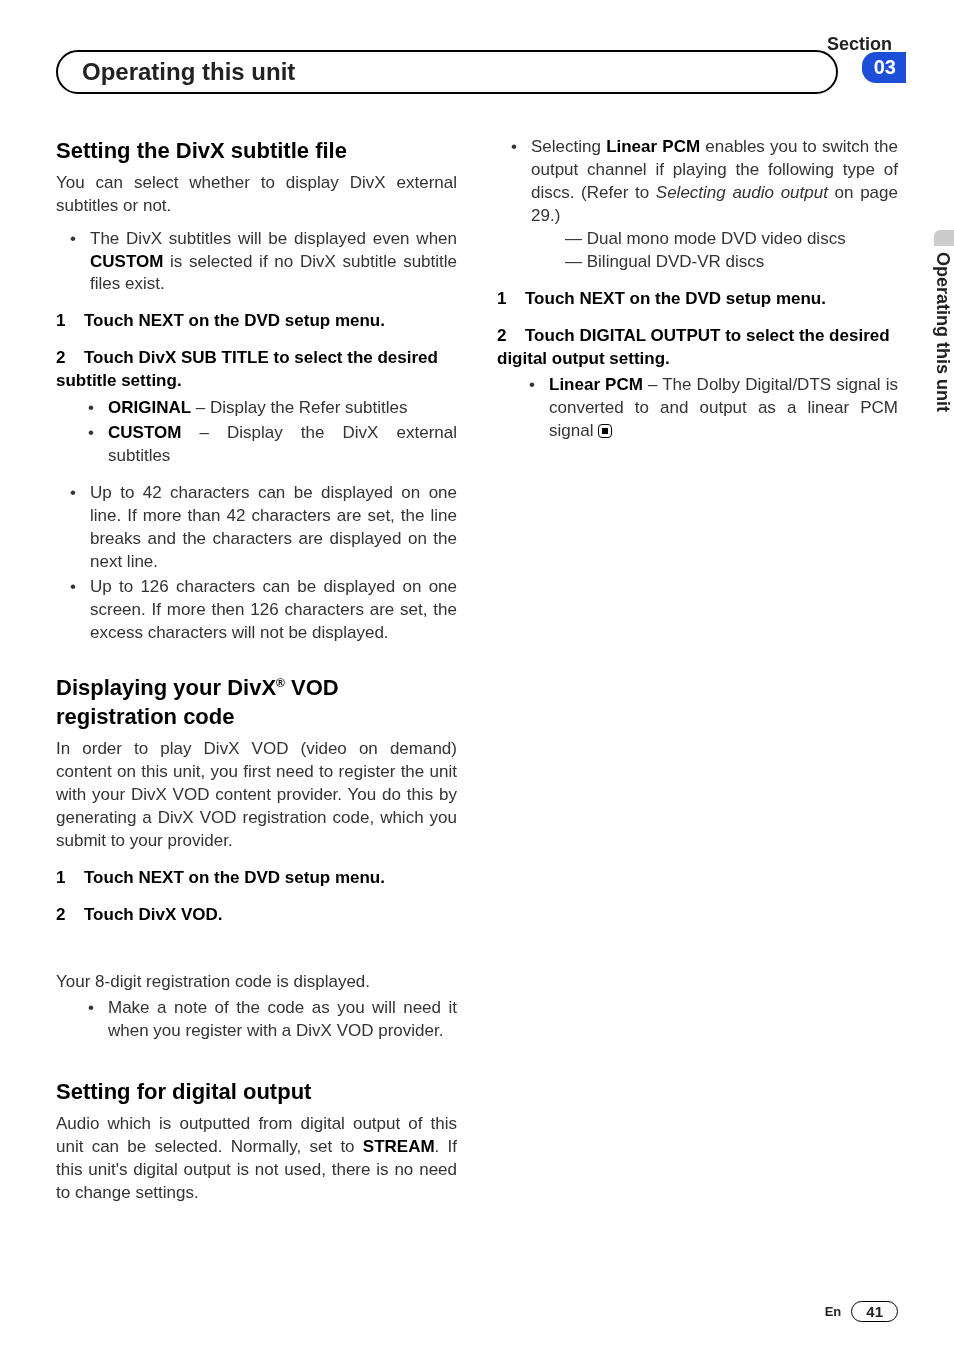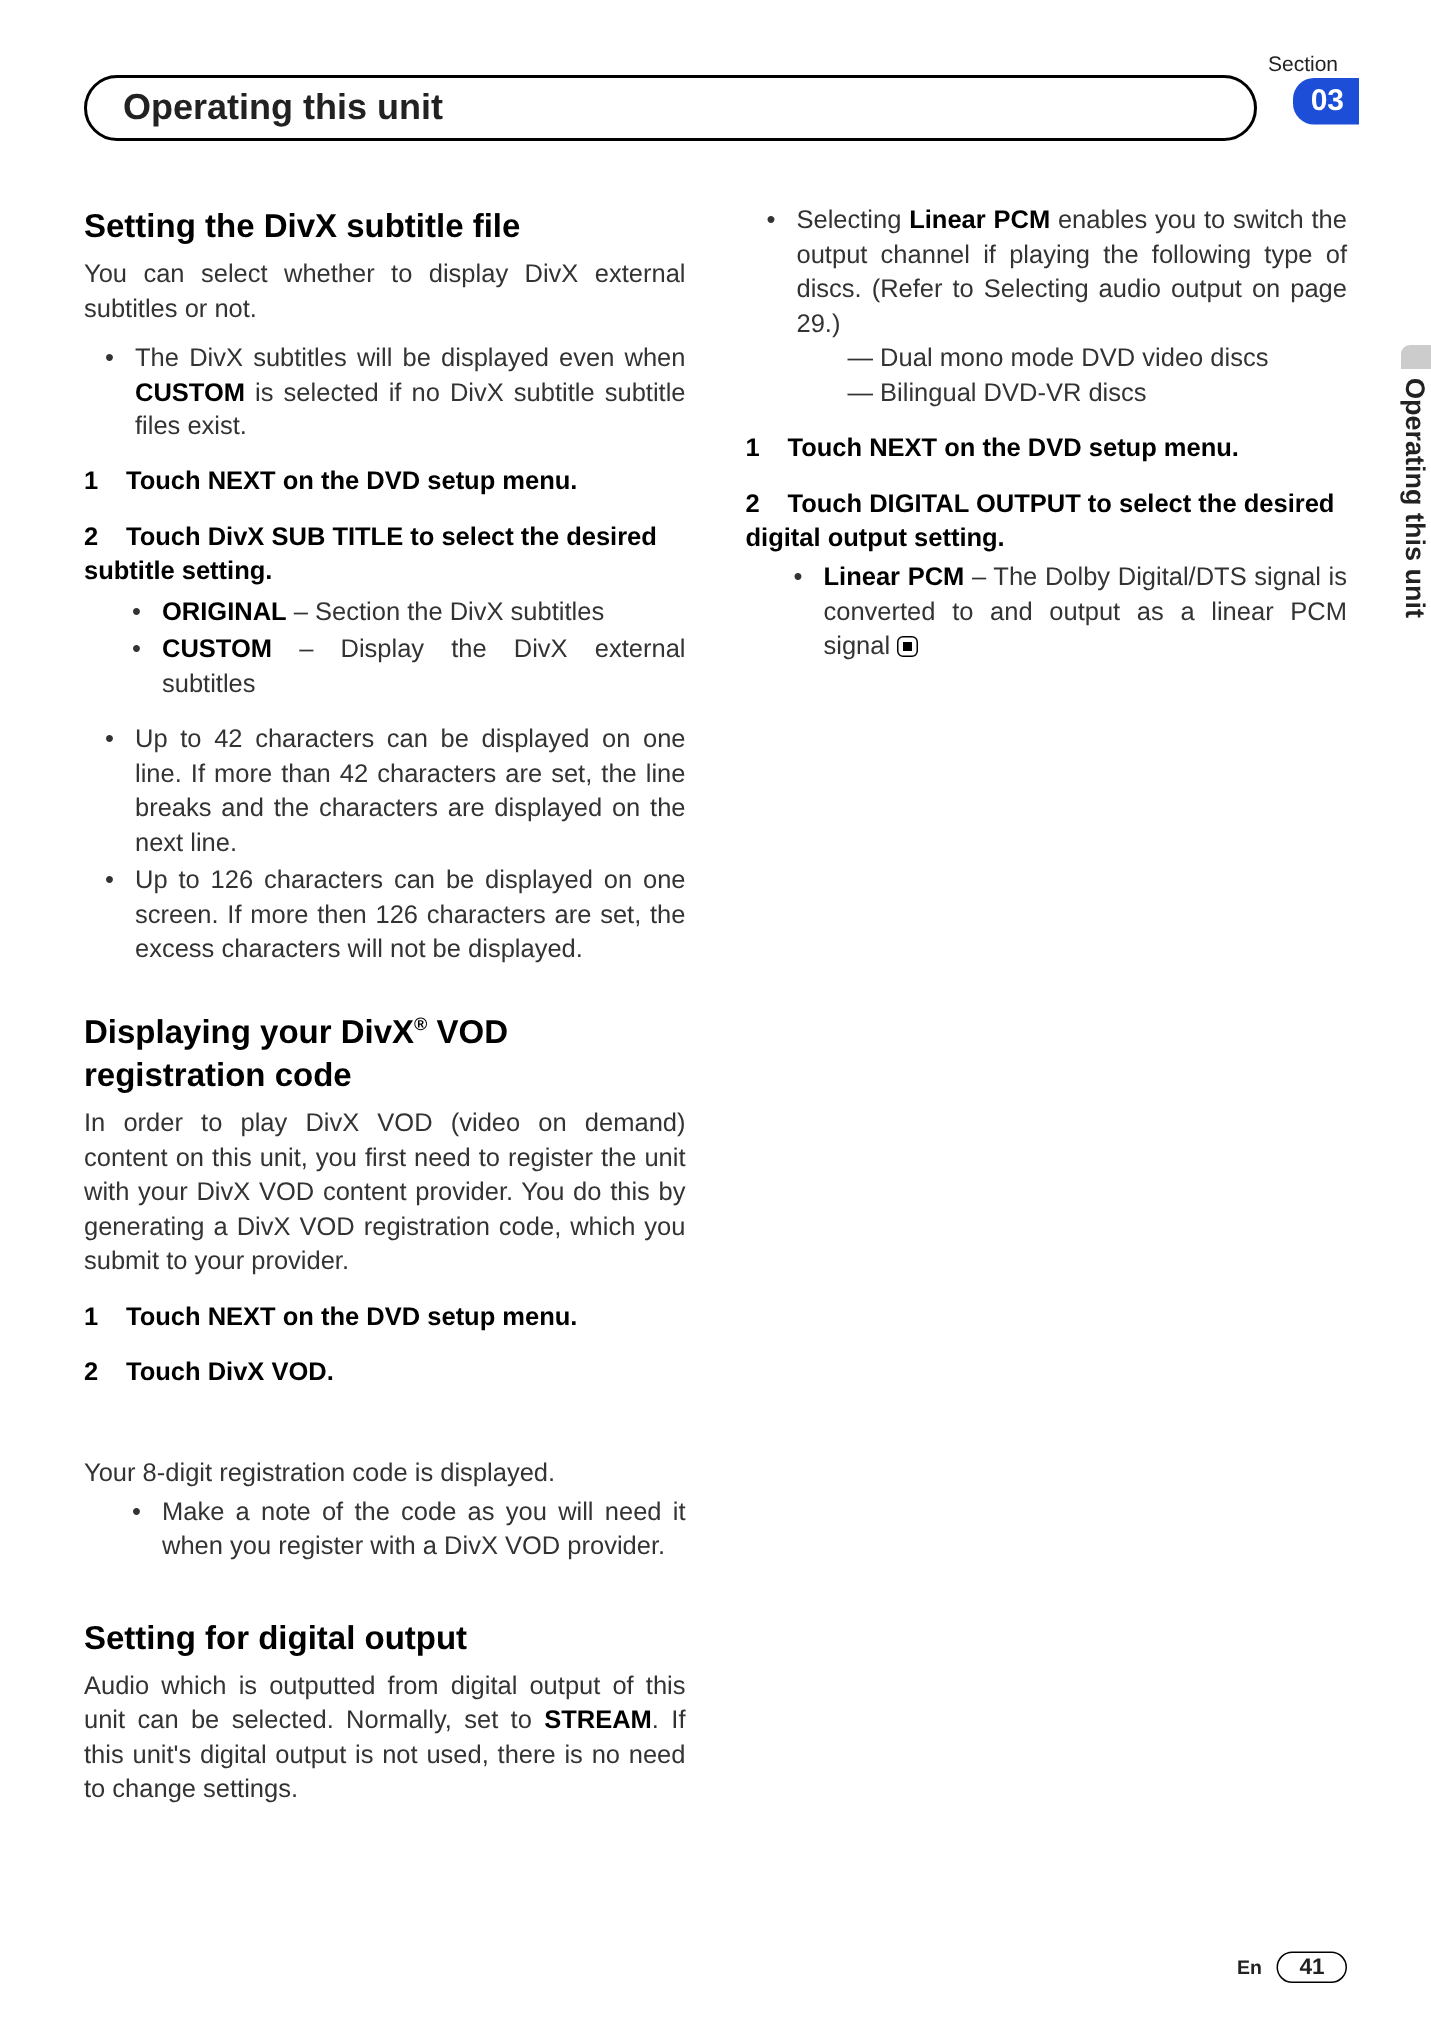--- a/index.html
+++ b/index.html
@@ -1,19 +1,19 @@
 <!DOCTYPE html>
 <html><head>
 <meta charset="utf-8">
 <style>
   * { box-sizing: border-box; margin: 0; padding: 0; }
   html, body { width: 954px; height: 1352px; background: #fff; font-family: Arial, Helvetica, sans-serif; color: #222; }
   .page { position: relative; width: 954px; height: 1352px; padding: 40px 56px 30px 56px; }
   .header-row { position: relative; height: 56px; margin-bottom: 40px; }
-  .section-label { position: absolute; right: 6px; top: -6px; font-size: 14px; font-weight: normal; }
+  .section-label { position: absolute; right: 6px; top: -6px; font-size: 18px; font-weight: bold; }
   .section-badge { position: absolute; right: -8px; top: 12px; background: #1d4ed8; color: #fff; font-weight: bold; font-size: 20px; border-radius: 14px 0 0 14px; padding: 4px 10px 4px 12px; }
   .chapter-tab { position: absolute; left: 0; right: 60px; top: 10px; border: 2px solid #000; border-radius: 26px; height: 44px; display: flex; align-items: center; padding-left: 24px; }
   .chapter-title { font-size: 24px; font-weight: 900; }
   .side-tab { position: absolute; right: -6px; top: 230px; width: 32px; }
   .side-tab-gray { background: #ccc; height: 16px; width: 26px; border-radius: 6px 0 0 0; margin-left: 6px; }
   .side-tab-text { writing-mode: vertical-rl; font-weight: 900; font-size: 18px; padding: 6px 4px 0 4px; }
   .columns { display: flex; gap: 40px; }
   .col { width: 50%; font-size: 17px; line-height: 1.35; color: #333; }
   .h2 { font-size: 22px; font-weight: 900; color: #000; margin-bottom: 6px; }
   .para { margin-bottom: 10px; text-align: justify; }
@@ -26,21 +26,21 @@
   .step .num { display: inline-block; width: 28px; }
   .subtext { margin-left: 0; margin-bottom: 4px; margin-top: 44px; }
   .notes-row { display: flex; align-items: center; gap: 8px; margin-top: 18px; margin-bottom: 6px; }
   .notes-icon { width: 26px; height: 22px; background: #000; border-radius: 4px; display: flex; align-items: center; justify-content: center; }
   .notes-icon svg { width: 16px; height: 16px; }
   .notes-label { font-weight: 900; color: #000; font-size: 17px; }
   .dash-list { list-style: none; margin-left: 34px; }
   .dash-list li::before { content: "— "; }
   .end-mark { display: inline-block; border: 1.5px solid #000; border-radius: 4px; width: 14px; height: 14px; position: relative; top: 2px; }
   .end-mark::after { content: ""; position: absolute; left: 3px; top: 3px; width: 6px; height: 6px; background: #000; }
-  .italic { }
+  .italic { font-style: italic; }
   b, strong { font-weight: 900; color: #000; }
   .footer { position: absolute; bottom: 30px; right: 56px; display: flex; align-items: center; gap: 10px; }
   .footer-lang { font-size: 13px; font-weight: bold; }
   .footer-page { border: 1.5px solid #000; border-radius: 14px; padding: 1px 14px; font-size: 15px; font-weight: bold; }
   .sup { font-size: 12px; vertical-align: super; }
 </style>
 </head>
 <body>
 
 <div class="page">
@@ -65,21 +65,21 @@
       <div class="h2">Setting the DivX subtitle file</div>
       <div class="para">You can select whether to display DivX external subtitles or not.</div>
       <ul class="bullets">
         <li>
           <span>The DivX subtitles will be displayed even when </span><b>CUSTOM</b><span> is selected if no DivX subtitle subtitle files exist.</span>
         </li>
       </ul>
       <div class="step"><span class="num">1</span><span>Touch NEXT on the DVD setup menu.</span></div>
       <div class="step"><span class="num">2</span><span>Touch DivX SUB TITLE to select the desired subtitle setting.</span></div>
       <ul class="bullets inner">
-        <li><b>ORIGINAL</b><span> – Section the DivX subtitles</span></li>
+        <li><b>ORIGINAL</b><span> – Display the Refer subtitles</span></li>
         <li><b>CUSTOM</b><span> – Display the DivX external subtitles</span></li>
       </ul>
 
       <ul class="bullets">
         <li>Up to 42 characters can be displayed on one line. If more than 42 characters are set, the line breaks and the characters are displayed on the next line.</li>
         <li>Up to 126 characters can be displayed on one screen. If more then 126 characters are set, the excess characters will not be displayed.</li>
       </ul>
 
       <div class="h2" style="margin-top:28px">
         <span>Displaying your DivX</span><span class="sup">®</span><span> VOD registration code</span>

